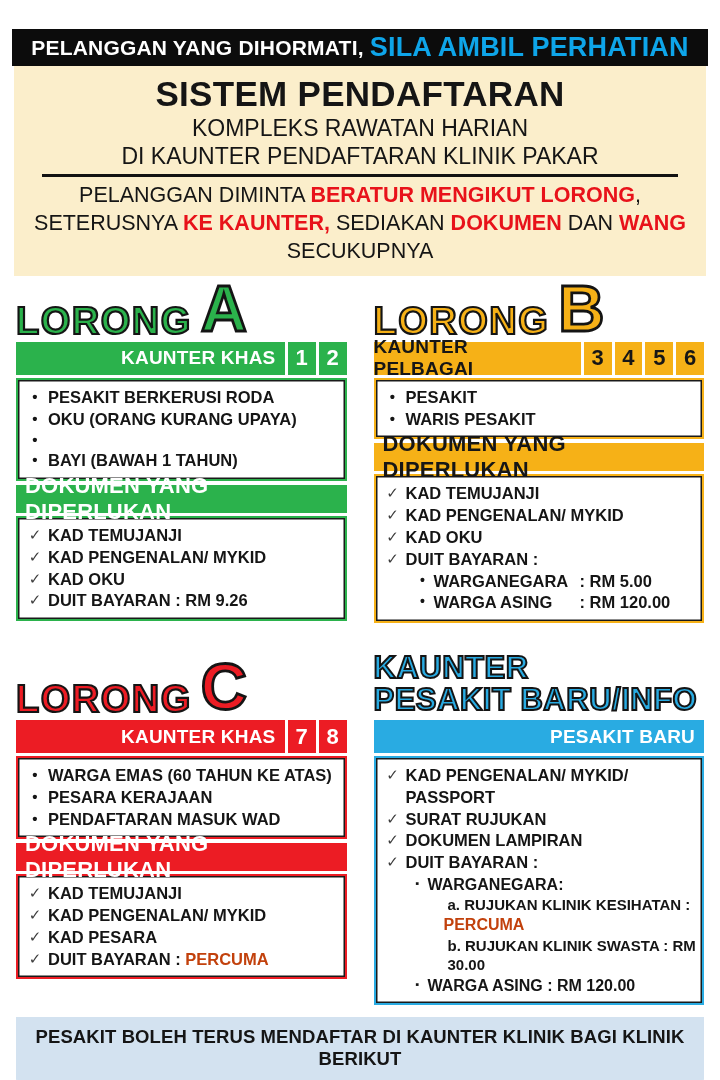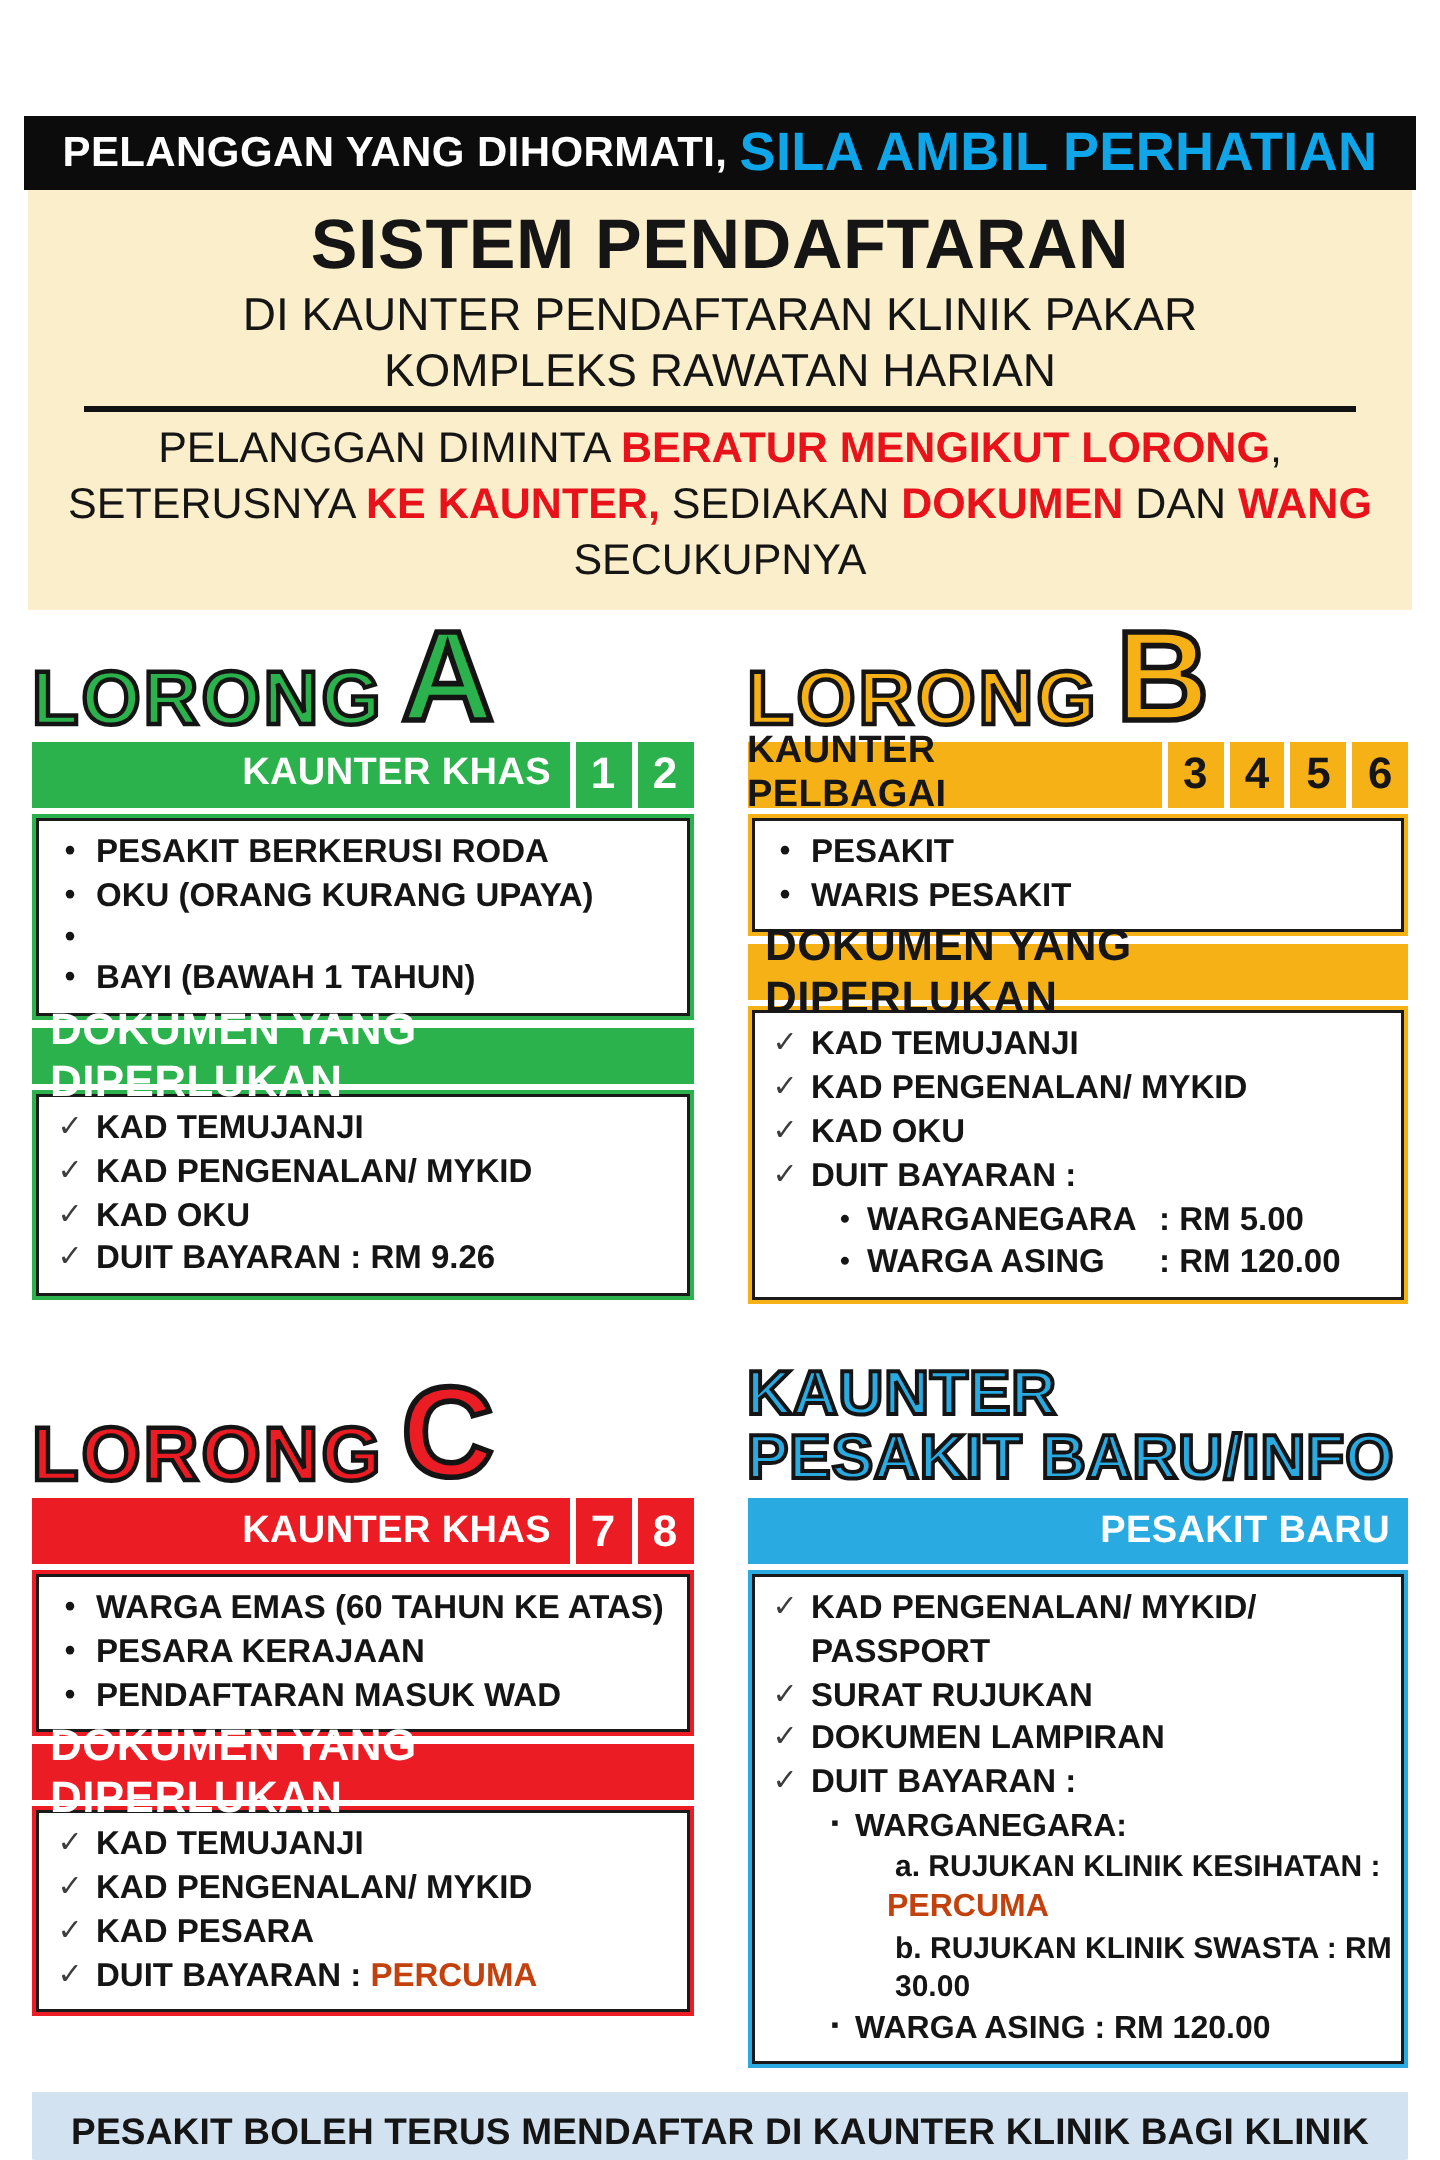--- a/index.html
+++ b/index.html
@@ -1,20 +1,20 @@
 <!DOCTYPE html>
 <html><head>
 <meta charset="utf-8">
 <style>
   * { margin:0; padding:0; box-sizing:border-box; }
   html,body { background:#ffffff; }
   .page {
     width:720px; height:1080px; background:#fff; overflow:hidden;
     font-family:"Liberation Sans", sans-serif; color:#151515;
-    padding-top:58px;
+    padding-top:29px;
     border-radius:18px;
   }
   
   .banner {
     margin:0 12px; height:37px; background:#0c0c0c;
     display:flex; align-items:center; justify-content:center;
     white-space:pre-wrap; line-height:1;
   }
   .banner .b-prefix { color:#fff; font-weight:800; font-size:21px; letter-spacing:.2px; }
   .banner .b-hl { color:#0ea5e9; font-weight:800; font-size:27px; letter-spacing:.2px; }
@@ -98,22 +98,22 @@
 <body>
 
 <div class="page">
 
   <div class="banner">
     <span class="b-prefix">PELANGGAN YANG DIHORMATI, </span><span class="b-hl">SILA AMBIL PERHATIAN</span>
   </div>
 
   <div class="header-box">
     <div class="h-title">SISTEM PENDAFTARAN</div>
+    <div class="h-sub">KOMPLEKS RAWATAN HARIAN</div>
     <div class="h-sub">DI KAUNTER PENDAFTARAN KLINIK PAKAR</div>
-    <div class="h-sub">KOMPLEKS RAWATAN HARIAN</div>
     <div class="h-divider"></div>
     <div class="h-notice"><span>PELANGGAN DIMINTA </span><span class="red">BERATUR MENGIKUT LORONG</span><span>, SETERUSNYA </span><span class="red">KE KAUNTER,</span><span> SEDIAKAN </span><span class="red">DOKUMEN</span><span> DAN </span><span class="red">WANG</span><span> SECUKUPNYA</span></div>
   </div>
 
   <div class="grid">
 
     <section class="panel p-green">
       <div class="panel-title">
         <span class="pt-word">LORONG</span>
         <span class="pt-letter">A</span>

